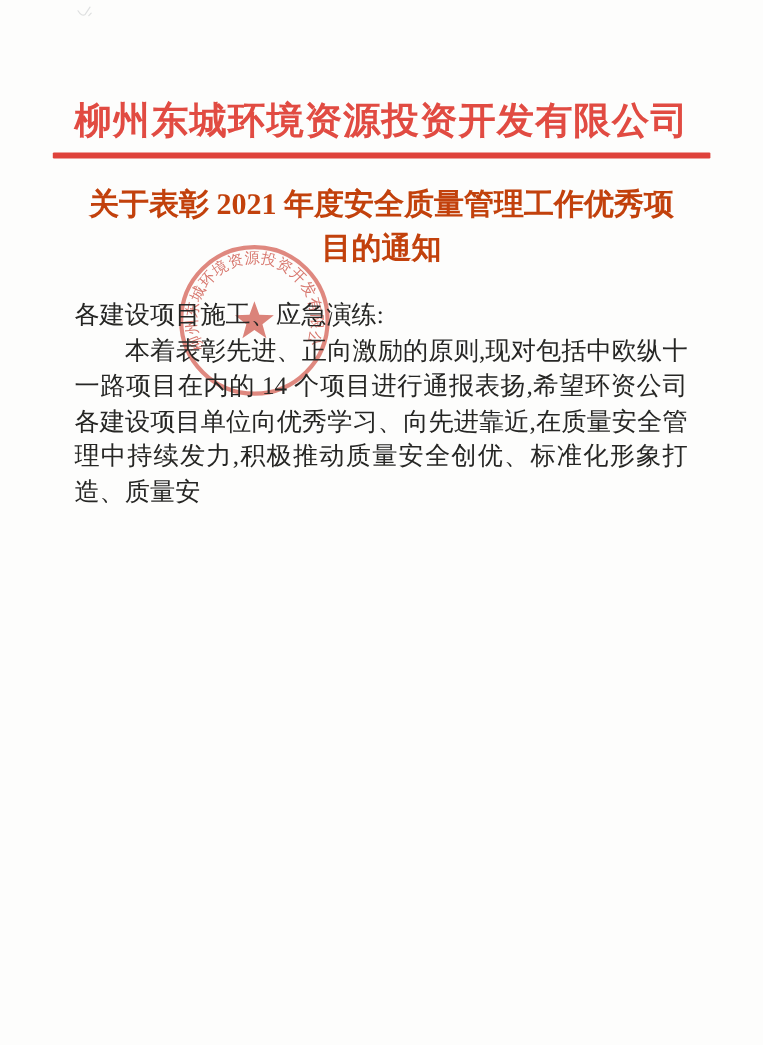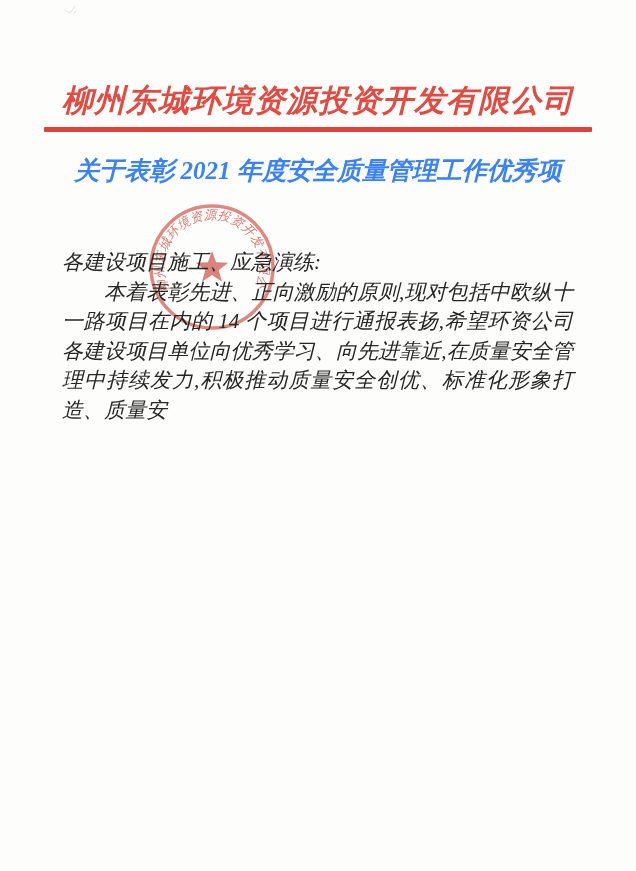--- a/index.html
+++ b/index.html
@@ -7,21 +7,20 @@
     padding: 0;
     background: #ffffff;
   }
   .page {
     position: relative;
     width: 636px;
     height: 871px;
     background: #fdfdfc;
     overflow: hidden;
     font-family: "Liberation Serif", "DejaVu Serif", serif;
-    font-style: italic;
   }
   .pencil-mark {
     position: absolute;
     left: 62px;
     top: 3px;
     opacity: 0.45;
   }
   .company-name {
     position: absolute;
     top: 80px;
@@ -43,21 +42,21 @@
   }
   .notice-title {
     position: absolute;
     top: 152px;
     left: 40px;
     right: 40px;
     text-align: center;
     font-size: 25px;
     font-weight: bold;
     line-height: 37px;
-    color: #3b82f6;
+    color: #c2410c;
   }
   .notice-body {
     position: absolute;
     top: 248px;
     left: 62px;
     width: 511px;
     font-size: 21px;
     line-height: 29.5px;
     color: #262624;
     text-align: justify;
@@ -88,20 +87,21 @@
   <svg class="pencil-mark" width="24" height="16" viewBox="0 0 24 16">
     <path d="M3 6 q3 5 6 3 l4 -6 M12 10 l2 -2" stroke="#b8bcbe" stroke-width="1" fill="none" stroke-linecap="round"></path>
   </svg>
 
   <div class="company-name" style="color: rgb(225, 75, 66);">柳州东城环境资源投资开发有限公司</div>
 
   <div class="header-divider" style="background: rgb(223, 66, 59);"></div>
 
   <div class="notice-title">
     <div>关于表彰 2021 年度安全质量管理工作优秀项</div>
+    <div>目的通知</div>
   </div>
 
   <div class="official-seal">
     <svg width="132" height="132" viewBox="0 0 132 132">
       <circle cx="66" cy="66" r="61" fill="none" stroke="#d4564b" stroke-width="3.5" opacity="0.9"></circle>
       <defs>
         <path id="seal-arc" d="M 24.4 90 A 48 48 0 1 1 107.6 90" fill="none"></path>
       </defs>
       <text font-size="12.6" fill="#cf5247" letter-spacing="0.4" font-family="Liberation Serif, DejaVu Serif, serif">
         <textPath href="#seal-arc" startOffset="1">柳州东城环境资源投资开发有限公司</textPath>

